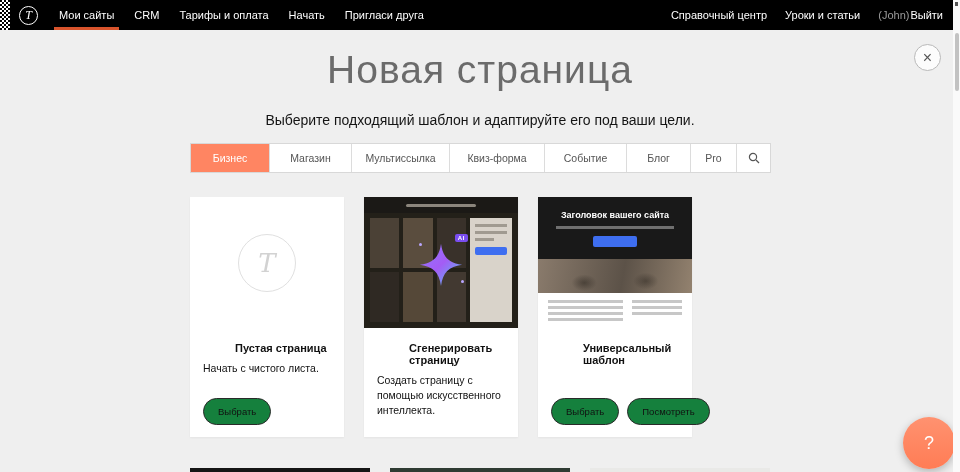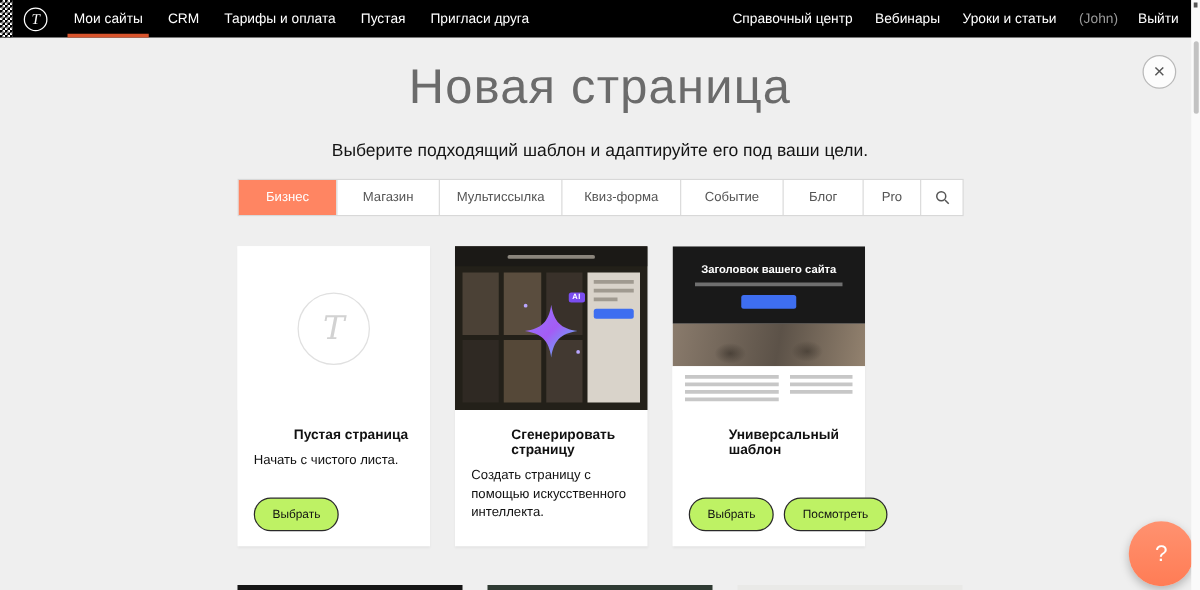--- a/index.html
+++ b/index.html
@@ -37,21 +37,21 @@
   .nav-right { margin-left:auto; padding-right:1px; }
   .nav-item {
     display:flex; align-items:center; padding:0 10px;
     font-size:11px; position:relative; cursor:pointer; white-space:nowrap;
   }
   .nav-right .nav-item { padding:0 9px; }
   .nav-item.active::after {
     content:""; position:absolute; left:5px; right:5px; bottom:0; height:3px;
     background:#d9542c;
   }
-  .user-label { color:#9a9a9a; margin-right:16px;text-align:center; }
+  .user-label { color:#9a9a9a; margin-right:1px;text-align:center; }
 
   
   .page-title {
     position:absolute; top:48px; left:0; width:100%;
     text-align:center; font-size:39px; font-weight:300;
     color:#6b6b6b; letter-spacing:1px;
   }
   .page-subtitle {
     position:absolute; top:112px; left:0; width:100%;
     text-align:center; font-size:14px; color:#141414;
@@ -82,21 +82,21 @@
   .card {
     width:154px; height:240px; background:#fff; display:flex; flex-direction:column;
     box-shadow:0 1px 2px rgba(0,0,0,0.05); cursor:pointer;
   }
   .card-preview { height:131px; position:relative; overflow:hidden; flex:none; }
   .card-info { flex:1; padding:14px 13px 12px; display:flex; flex-direction:column; }
   .card-title { font-size:11px; font-weight:bold; margin-bottom:7px;padding-left:32px; }
   .card-desc  { font-size:10.5px; line-height:1.45; color:#111; }
   .card-actions { margin-top:auto; display:flex; gap:8px; }
   .btn {
-    border:1px solid #2a2a2a; border-radius:14px; background:#bef264;
+    border:1px solid #2a2a2a; border-radius:14px; background:#15803d;
     padding:7px 14px; font-size:9.5px; color:#111; cursor:pointer;
     font-family:inherit; white-space:nowrap;
   }
 
   
   .preview-blank { background:#fff; display:flex; align-items:center; justify-content:center; }
   .blank-circle {
     width:58px; height:58px; border:1px solid #e0e0e0; border-radius:50%;
     display:flex; align-items:center; justify-content:center; margin-top:0;
   }
@@ -169,26 +169,25 @@
 </head>
 <body>
 
 <div class="topbar">
   <div class="edge-pattern"></div>
   <div class="logo">T</div>
   <div class="nav-left">
     <div class="nav-item active">Мои сайты</div>
     <div class="nav-item">CRM</div>
     <div class="nav-item">Тарифы и оплата</div>
-    <div class="nav-item">Пустая</div>
+    <div class="nav-item">Начать</div>
     <div class="nav-item">Пригласи друга</div>
   </div>
   <div class="nav-right">
     <div class="nav-item">Справочный центр</div>
-    <div class="nav-item">Вебинары</div>
     <div class="nav-item">Уроки и статьи</div>
     <div class="nav-item">
       <span class="user-label">(John)</span>
       <span>Выйти</span>
     </div>
   </div>
 </div>
 
 <h1 class="page-title">Новая страница</h1>
 <p class="page-subtitle">Выберите подходящий шаблон и адаптируйте его под ваши цели.</p>

